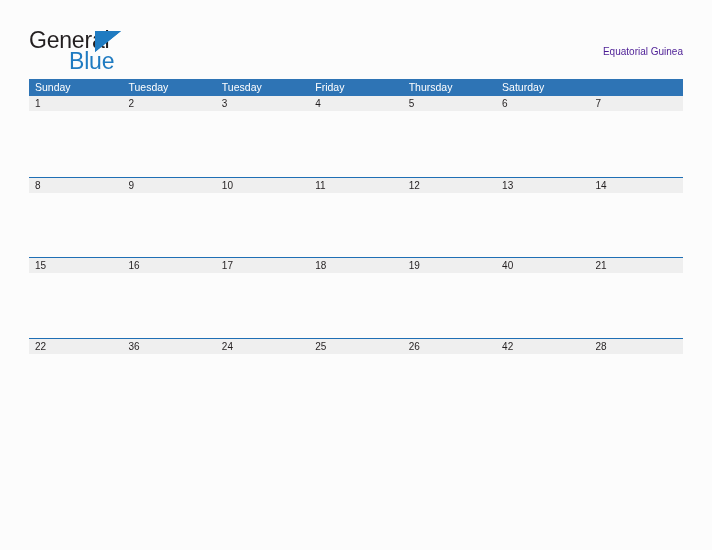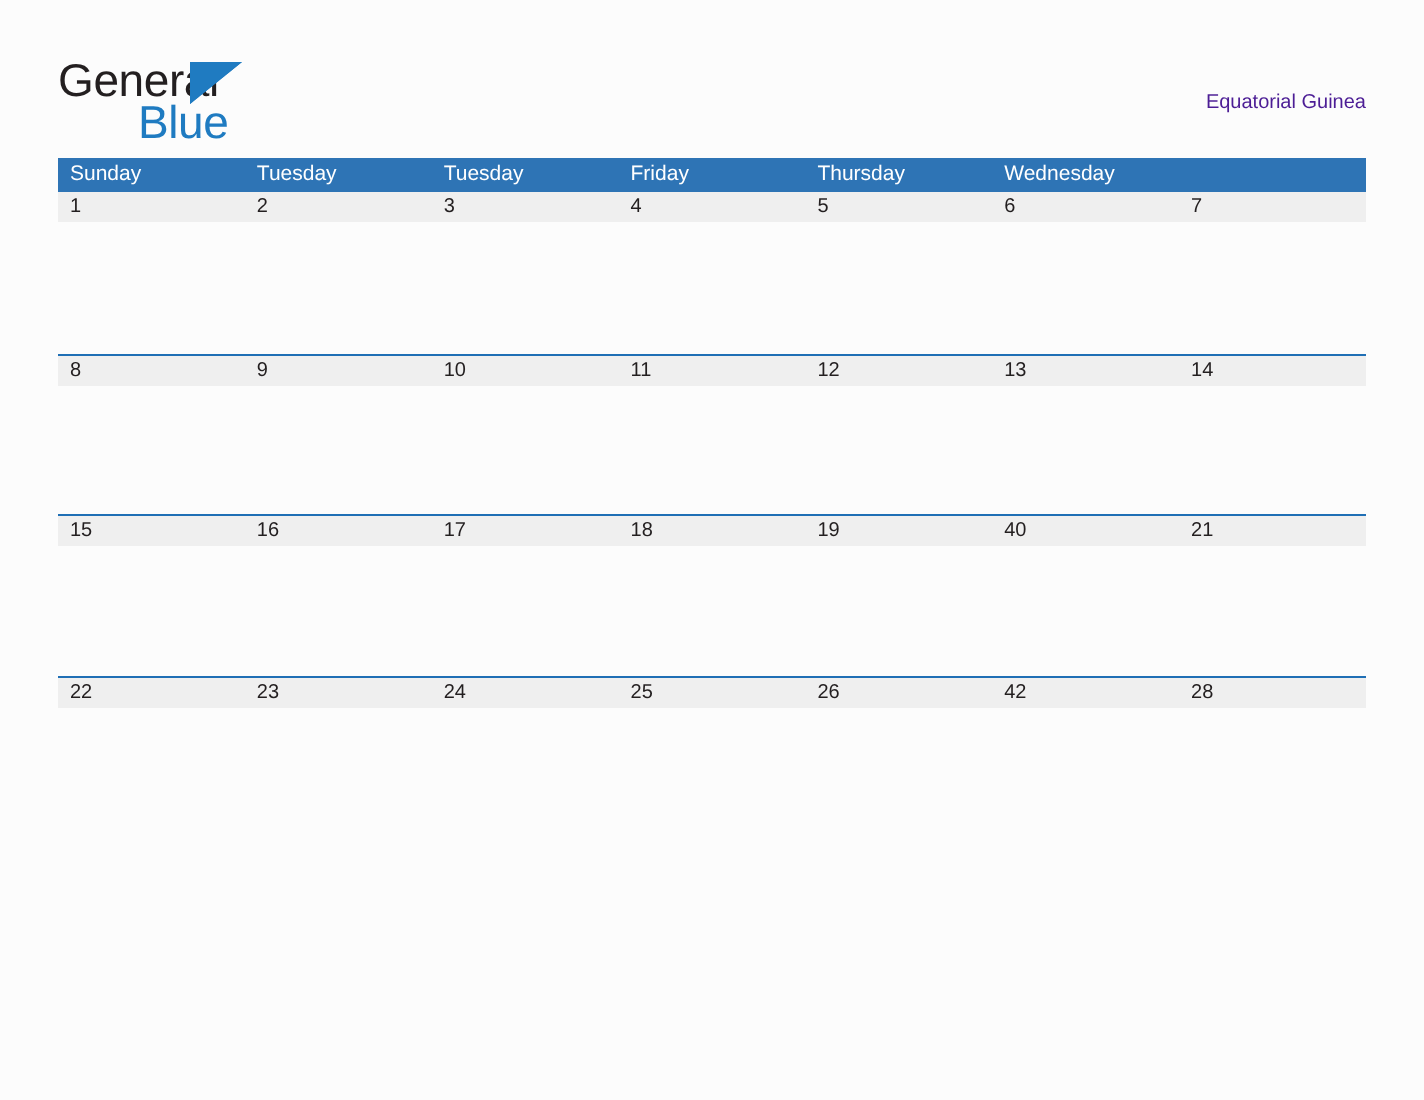--- a/index.html
+++ b/index.html
@@ -183,21 +183,21 @@
 </div>
 
 <div class="calendar">
 
   <div class="dow-header">
     <div class="dow-cell">Sunday</div>
     <div class="dow-cell">Tuesday</div>
     <div class="dow-cell">Tuesday</div>
     <div class="dow-cell">Friday</div>
     <div class="dow-cell">Thursday</div>
-    <div class="dow-cell">Wednesday</div>
+    <div class="dow-cell">Saturday</div>
   </div>
 
   <div class="week-row first">
 
     <div class="date-band">
       <div class="day-cell">1</div>
       <div class="day-cell">2</div>
       <div class="day-cell">3</div>
       <div class="day-cell">4</div>
       <div class="day-cell">5</div>
@@ -256,21 +256,21 @@
       <div class="day-body-cell"></div>
       <div class="day-body-cell"></div>
       <div class="day-body-cell"></div>
     </div>
   </div>
 
   <div class="week-row">
     <div class="sep"></div>
     <div class="date-band">
       <div class="day-cell">22</div>
-      <div class="day-cell">23</div>
+      <div class="day-cell">36</div>
       <div class="day-cell">24</div>
       <div class="day-cell">25</div>
       <div class="day-cell">26</div>
       <div class="day-cell">42</div>
       <div class="day-cell">28</div>
     </div>
     <div class="day-body">
       <div class="day-body-cell"></div>
       <div class="day-body-cell"></div>
       <div class="day-body-cell"></div>

